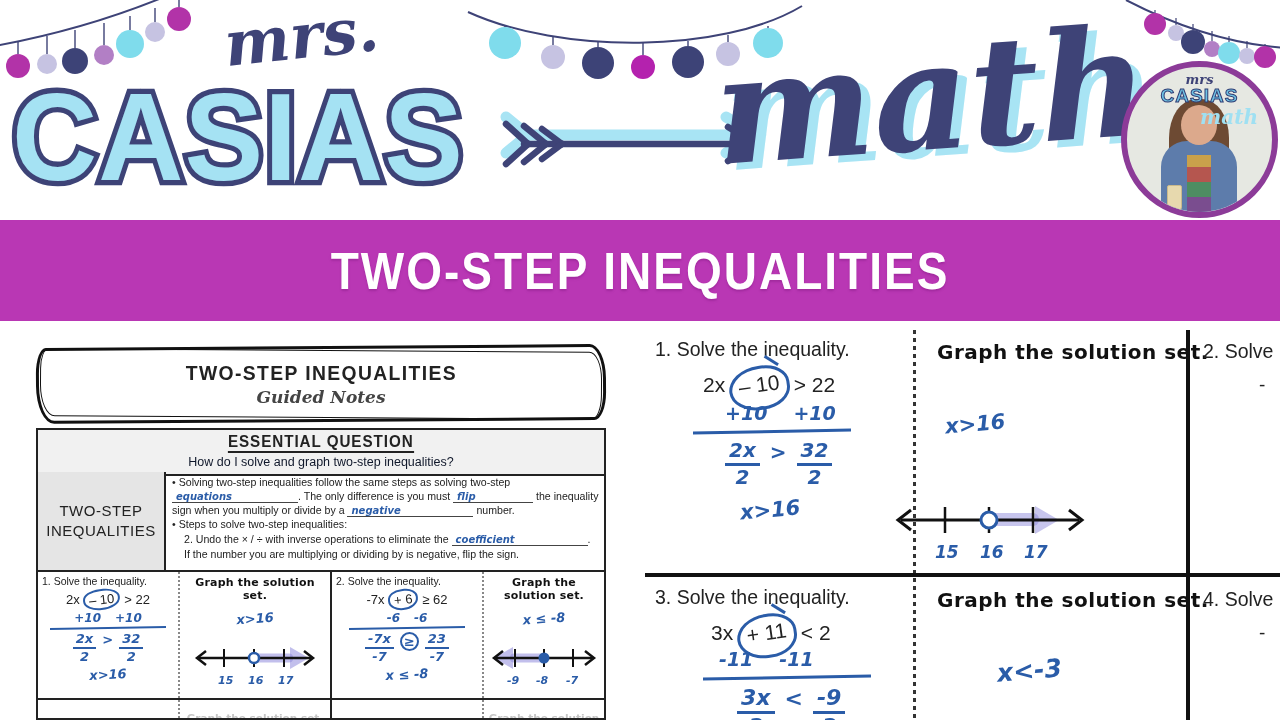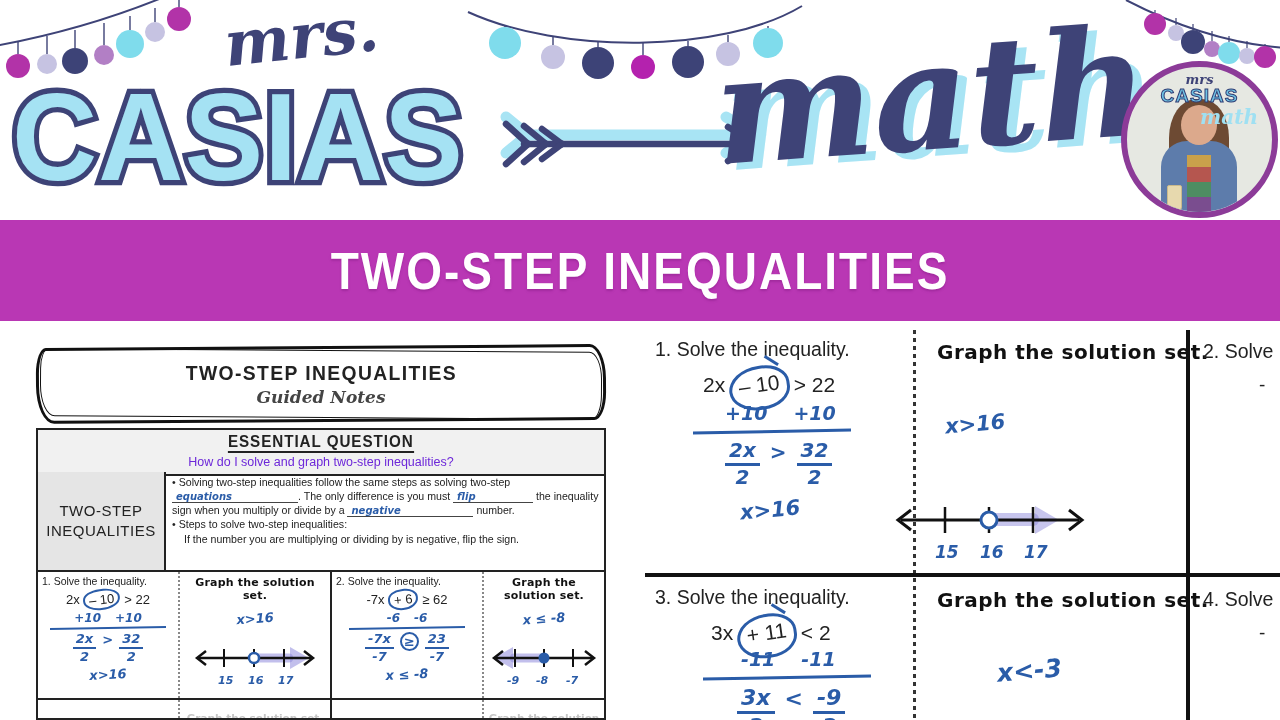--- a/index.html
+++ b/index.html
@@ -65,21 +65,21 @@
   .tb-inner{position:absolute;inset:4px;border:1.5px solid #111;
              border-radius:8px 13px 10px 15px / 20px 28px 24px 32px;transform:rotate(.35deg);}
   .tb-content{position:absolute;inset:0;display:flex;flex-direction:column;align-items:center;justify-content:center;}
   .tb-title{font-size:21px;font-weight:700;letter-spacing:1.5px;transform:scaleX(.92);}
   .tb-sub{font-family:"DejaVu Serif",serif;font-style:italic;font-weight:700;font-size:17px;color:#444;margin-top:2px;}
 
   .eqbox{position:absolute;left:0;top:82px;width:566px;height:44px;background:#f1f1f1;
          border:2px solid #222;text-align:center;}
   .eq-head{display:inline-block;font-size:16px;font-weight:700;letter-spacing:1px;
          border-bottom:2px solid #222;margin-top:3px;transform:scaleX(.95);}
-  .eq-text{font-size:12.5px;color:#6d28d9;margin-top:2px;}
+  .eq-text{font-size:12.5px;color:#0f172a;margin-top:2px;}
 
   .notes{position:absolute;left:0;top:126px;width:570px;height:100px;display:grid;
          grid-template-columns:128px 1fr;border:2px solid #222;border-top:0;box-sizing:border-box;}
   .notes-side{background:#e5e5e5;border-right:2px solid #222;display:flex;flex-direction:column;
          align-items:center;justify-content:center;font-size:15px;font-weight:500;letter-spacing:.5px;line-height:1.35;}
   .notes-body{padding:4px 4px 2px 6px;font-size:10.6px;line-height:1.3;color:#222;}
   .nb-row{margin-bottom:1px;}
   .blank{display:inline-block;border-bottom:1.4px solid #444;text-align:left;line-height:1;padding:0 4px;}
   .w130{min-width:118px;} .w90{min-width:72px;} .w150{min-width:128px;}
   .hw{font-family:"DejaVu Sans",sans-serif;font-style:italic;font-weight:700;color:#2a5ca8;}
@@ -276,20 +276,24 @@
           <span class="blank w90"><span class="hw">flip</span></span>
           <span>the inequality sign when you multiply or divide by a</span>
           <span class="blank w130"><span class="hw">negative</span></span>
           <span>number.</span>
         </div>
         <div class="nb-row">
           <span>•</span>
           <span>Steps to solve two-step inequalities:</span>
         </div>
         <div class="nb-row indent">
+          <span>2.  Undo the × / ÷ with inverse operations to eliminate the</span>
+          <span class="blank w150"><span class="hw">coefficient</span></span><span>.</span>
+        </div>
+        <div class="nb-row indent">
           <span>If the number you are multiplying or dividing by is negative, flip the sign.</span>
         </div>
       </div>
     </div>
 
     <div class="problems">
 
       <div class="pcell pc-dot">
         <div class="plabel">1. Solve the inequality.</div>
         <div class="pmath">
@@ -440,21 +444,21 @@
 
     <div class="zv-partial" style="left:558px;top:10px;">2. Solve</div>
     <div class="zv-dash" style="left:614px;top:44px;">-</div>
 
     <div class="zv-label" style="left:10px;top:256px;">3. Solve the inequality.</div>
     <div class="zv-eq" style="left:66px;top:284px;">
       <span>3x</span>
       <span class="circ-big"><span>+ 11</span></span>
       <span>&lt; 2</span>
     </div>
-    <div class="zv-ops hw" style="left:96px;top:318px;">
+    <div class="zv-ops hw" style="left:74px;top:318px;">
       <span>-11</span><span class="o2">-11</span>
     </div>
     <div class="zv-bline" style="left:58px;top:346px;width:168px;"></div>
     <div class="zv-frac hw" style="left:92px;top:356px;font-size:22px;">
       <span class="fr">
           <span class="n">3x</span>
           <span class="d">3</span>
         </span>
       <span>&lt;</span>
       <span class="fr">

